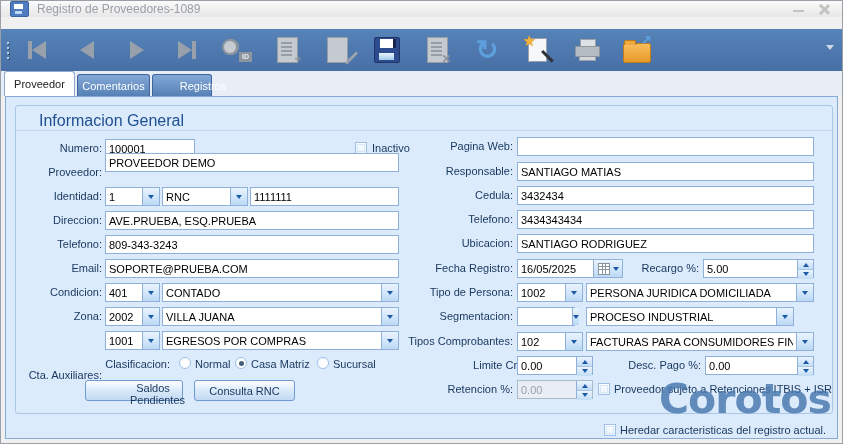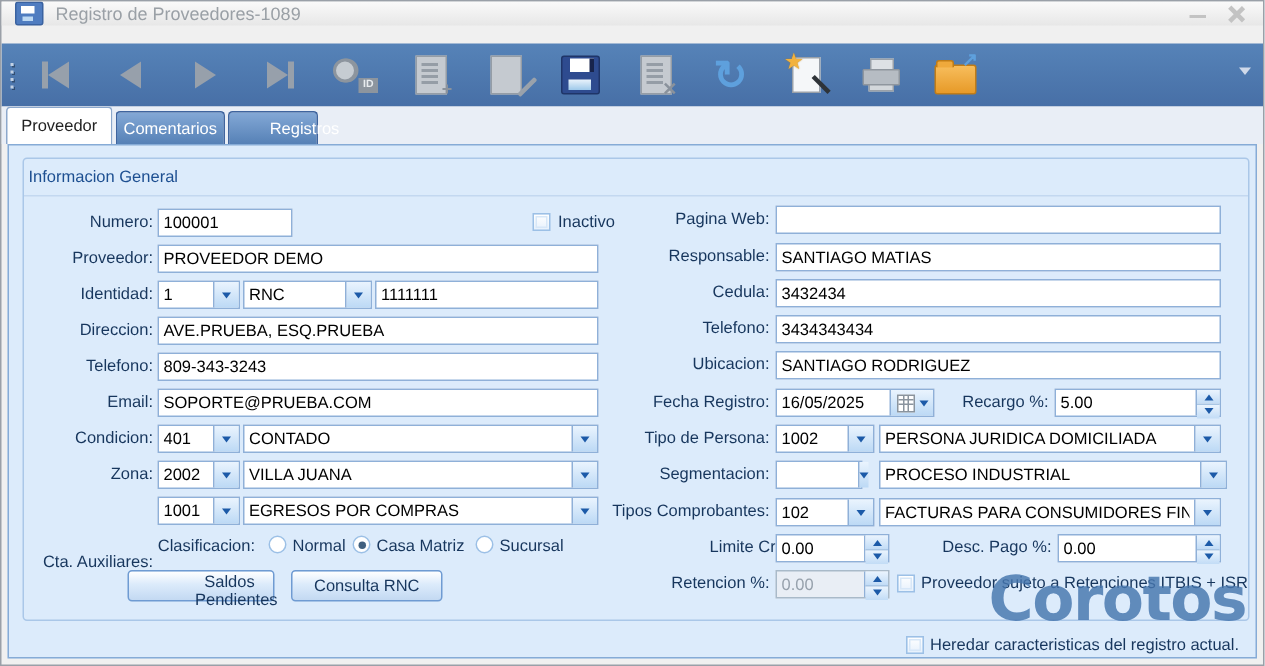--- a/index.html
+++ b/index.html
@@ -49,21 +49,21 @@
   .folder::after{content:"↗";position:absolute;right:-2px;top:-12px;color:#5ea0dd;font-size:13px;font-weight:bold;}
   .overflow{position:absolute;right:8px;top:16px;width:0;height:0;border:4px solid transparent;border-top:5px solid #cfd9ea;}
   
   .tabstrip{position:absolute;left:0;top:70px;right:0;height:25px;background:#e9eef6;}
   .tab{position:absolute;bottom:0;height:22px;border:1px solid #3f649e;border-bottom:none;border-radius:3px 3px 0 0;background:linear-gradient(#83a8d6,#5681b6);color:#fff;font-size:11px;display:flex;align-items:center;justify-content:center;box-sizing:border-box;}
   .tab.active{height:25px;background:#fff;color:#222;border:1px solid #8ca8cc;border-bottom:none;z-index:2;}
   
   .tabpage{position:absolute;left:4px;right:4px;top:95px;bottom:4px;background:#dcebfb;border:1px solid #86abd6;box-sizing:border-box;z-index:1;}
   .groupbox{position:absolute;left:9px;top:8px;width:816px;height:307px;border:1px solid #aac7e8;border-radius:3px;}
   .ghead{position:absolute;left:0;top:0;right:0;height:24px;border-bottom:1px solid #c3d8f0;}
-  .ghead span{position:absolute;left:3px;top:6px;font-size:11px;color:#1d4f91;}
+  .ghead span{position:absolute;left:23px;top:6px;font-size:16px;color:#1d4f91;}
   .lab{position:absolute;font-size:11px;color:#17365d;text-align:right;white-space:nowrap;}
   .fld{position:absolute;display:flex;height:19px;background:#fff;border:1px solid #8fb0d8;box-sizing:border-box;}
   .fld input{flex:1;min-width:0;border:0;outline:0;padding:0 3px;font-family:"Liberation Sans",sans-serif;font-size:11px;color:#000;background:transparent;}
   .fld.dis{background:#e9eef5;border-color:#a9bac9;}
   .fld.dis input{color:#98a2ad;}
   .cbtn{width:16px;background:linear-gradient(#eaf4fe,#bcd9f5);border-left:1px solid #8fb0d8;display:flex;align-items:center;justify-content:center;cursor:default;}
   .arr{width:0;height:0;border:3.5px solid transparent;border-top:4.5px solid #1c5aa8;margin-top:4px;}
   .cbtn.datebtn{width:28px;gap:3px;}
   .cal{width:10px;height:10px;background:#fff;border:1px solid #8a949e;position:relative;}
   .cal::before{content:"";position:absolute;left:0;top:2px;width:10px;height:1px;background:#8a949e;box-shadow:0 3px 0 #8a949e;}
@@ -182,21 +182,21 @@
     </div>
 
     <span class="lab" style="left:6px;top:45px;width:90px;">Numero:</span>
     <span class="fld" style="left:99px;top:42px;width:90px;">
         <input value="100001" style="">
       </span>
     <span class="cb" style="left:349px;top:45px;"></span>
     <span class="clab" style="left:366px;top:45px;">Inactivo</span>
 
     <span class="lab" style="left:6px;top:69px;width:90px;">Proveedor:</span>
-    <span class="fld" style="left:99px;top:66px;width:294px;">
+    <span class="fld" style="left:99px;top:56px;width:294px;">
         <input value="PROVEEDOR DEMO" style="">
       </span>
 
     <span class="lab" style="left:6px;top:93px;width:90px;">Identidad:</span>
     <span class="fld" style="left:99px;top:90px;width:55px;">
         <input value="1" style="">
         <span class="cbtn">
           <i class="arr"></i>
         </span>
       </span>
@@ -334,21 +334,21 @@
         </span>
       </span>
 
     <span class="lab" style="left:337px;top:213px;width:170px;">Segmentacion:</span>
     <span class="fld" style="left:511px;top:210px;width:58px;padding-left:48px;">
         <input value="3001" style="">
         <span class="cbtn">
           <i class="arr"></i>
         </span>
       </span>
-    <span class="fld" style="left:580px;top:210px;width:232px;justify-content:flex-end;">
+    <span class="fld" style="left:580px;top:210px;width:208px;justify-content:flex-end;">
         <input value="PROCESO INDUSTRIAL" style="">
         <span class="cbtn">
           <i class="arr"></i>
         </span>
       </span>
 
     <span class="lab" style="left:337px;top:238px;width:170px;">Tipos Comprobantes:</span>
     <span class="fld" style="left:511px;top:235px;width:66px;">
         <input value="102" style="">
         <span class="cbtn">

